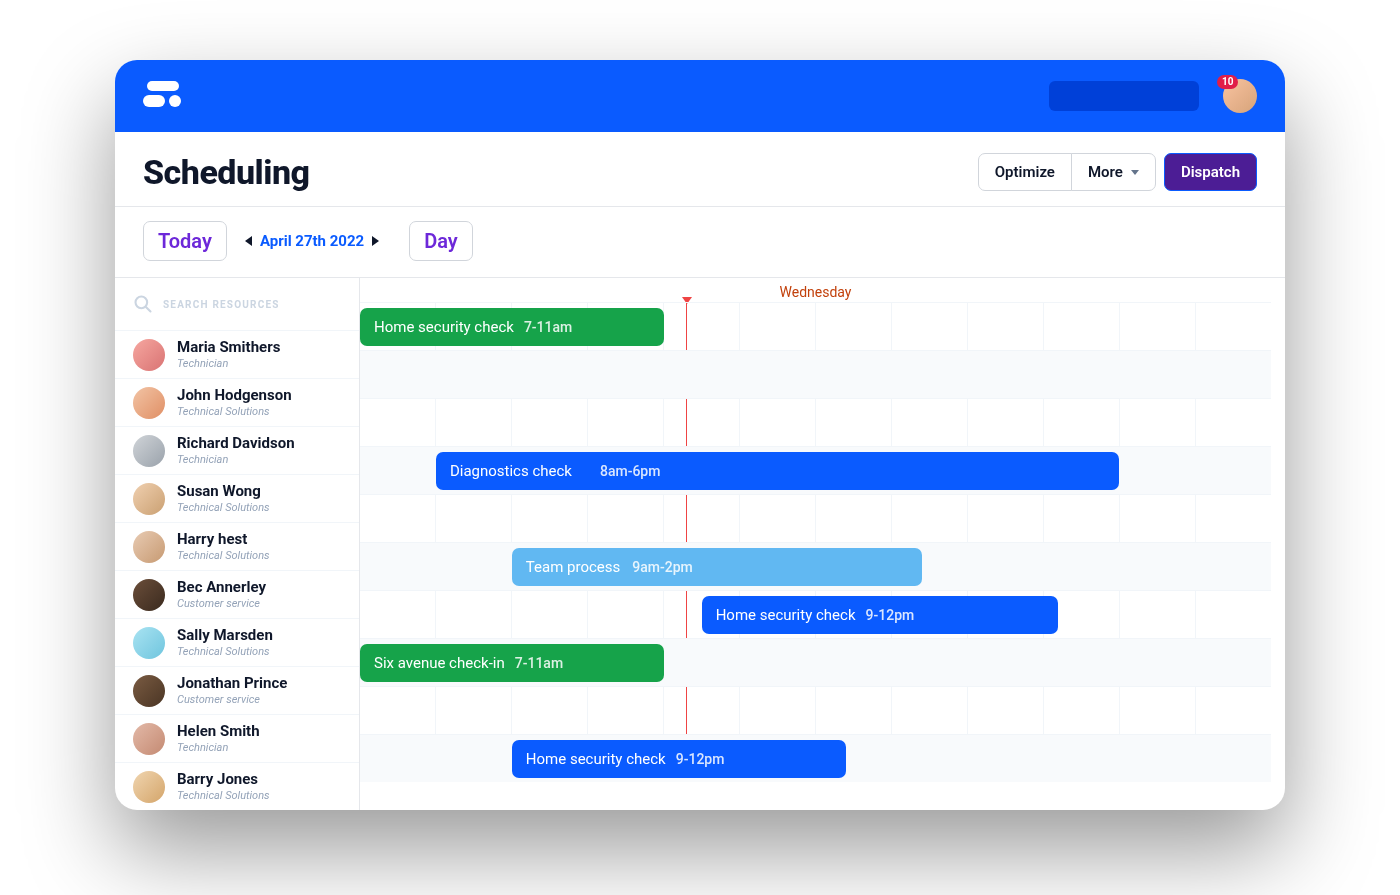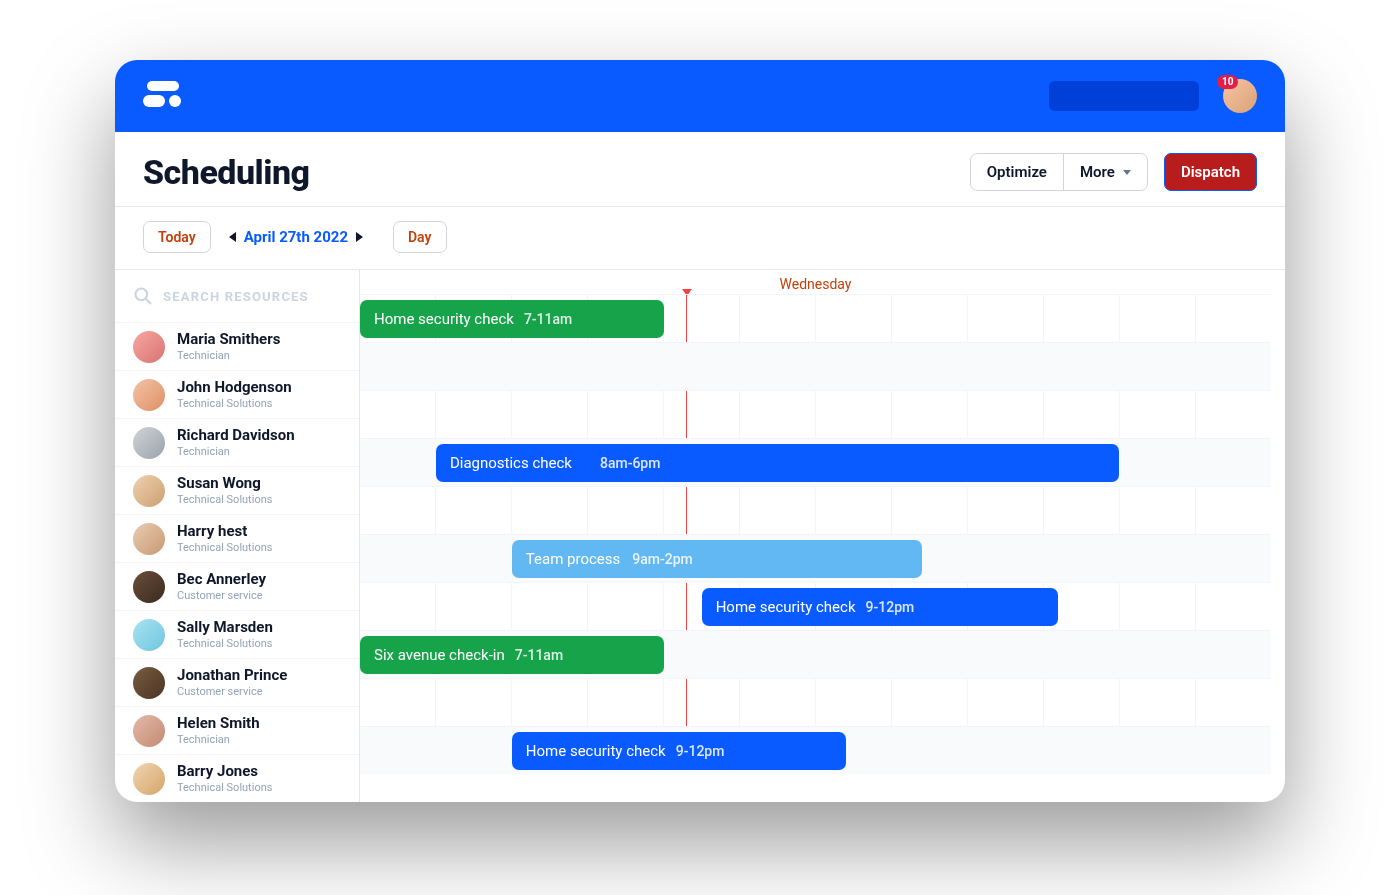--- a/index.html
+++ b/index.html
@@ -18,42 +18,42 @@
 .avatar-wrap { position: relative; }
 .avatar-badge { position: absolute; top: -4px; left: -6px; background: #e11d48; color: #fff; font-size: 10px; font-weight: 700; border-radius: 999px; padding: 1px 5px; line-height: 12px; }
 .avatar { width: 34px; height: 34px; border-radius: 50%; background: linear-gradient(135deg,#f9c3a0,#d6a37a); }
 
 
 .title-row { display: flex; align-items: center; padding: 20px 28px 14px; border-bottom: 1px solid #e5e7eb; }
 .page-title { font-size: 34px; font-weight: 800; color: #0f172a; letter-spacing: -0.5px; }
 .title-spacer { flex: 1; }
 .btn { border: 1px solid #d1d5db; background: #fff; color: #0f172a; font-size: 15px; font-weight: 600; padding: 9px 16px; border-radius: 7px; cursor: pointer; display: flex; align-items: center; gap: 6px; }
 .btn + .btn { margin-left: -1px; }
-.btn-group { display: flex; margin-right: 16px; }
+.btn-group { display: flex; margin-right: 8px; }
 .btn-group .btn:first-child { border-radius: 7px 0 0 7px; }
 .btn-group .btn:last-child { border-radius: 0 7px 7px 0; align-items: center; }
-.btn-primary { background: #b91c1c; border-color: #0a5bff; color: #fff; }
+.btn-primary { background: #4c1d95; border-color: #0a5bff; color: #fff; }
 .chev-down { width: 0; height: 0; border-left: 4px solid transparent; border-right: 4px solid transparent; border-top: 5px solid #64748b; margin-left: 2px; }
 
 
 .toolbar-row { display: flex; align-items: center; gap: 18px; padding: 14px 28px 16px; }
-.btn-small { border: 1px solid #d1d5db; background: #fff; color: #c2410c; font-size: 14px; font-weight: 600; padding: 7px 14px; border-radius: 7px; cursor: pointer; }
+.btn-small { border: 1px solid #d1d5db; background: #fff; color: #6d28d9; font-size: 20px; font-weight: 600; padding: 7px 14px; border-radius: 7px; cursor: pointer; }
 .date-pager { display: flex; align-items: center; gap: 8px; color: #0a5bff; font-weight: 700; font-size: 15px; }
 .tri { width: 0; height: 0; cursor: pointer; }
 .tri-left { border-top: 5px solid transparent; border-bottom: 5px solid transparent; border-right: 7px solid #0f172a; }
 .tri-right { border-top: 5px solid transparent; border-bottom: 5px solid transparent; border-left: 7px solid #0f172a; }
 
 
 .gantt { display: flex; border-top: 1px solid #e5e7eb; }
 .sidebar { width: 245px; border-right: 1px solid #e5e7eb; flex-shrink: 0; }
 .search-row { display: flex; align-items: center; gap: 10px; padding: 10px 14px 10px 18px; height: 52px; }
-.search-text { color: #cbd5e1; font-size: 13px; font-weight: 700; letter-spacing: 1.2px; }
+.search-text { color: #cbd5e1; font-size: 10px; font-weight: 700; letter-spacing: 1.2px; }
 .resource-row { display: flex; align-items: center; gap: 12px; padding: 6px 14px 6px 18px; height: 48px; border-top: 1px solid #f1f5f9; }
 .resource-name { font-size: 15px; font-weight: 700; color: #0f172a; line-height: 1.1; }
-.resource-role { font-size: 11px; color: #94a3b8; margin-top: 1px; }
+.resource-role { font-size: 11px; color: #94a3b8; margin-top: 1px; font-style: italic; }
 .resource-avatar { width: 32px; height: 32px; border-radius: 50%; flex-shrink: 0; }
 
 .timeline { flex: 1; position: relative; padding-right: 14px; }
 .day-label { text-align: center; color: #c2410c; font-size: 14px; padding: 6px 0 2px; }
 .hours-row { display: flex; }
 .hour { flex: 1; text-align: center; color: #94a3b8; font-size: 11px; padding-bottom: 6px; }
 .grid-wrap { position: relative; }
 .grid-cols { position: absolute; inset: 0; display: flex; pointer-events: none; }
 .grid-col { flex: 1; border-left: 1px solid #f1f5f9; }
 .grid-col:first-child { border-left: none; }

